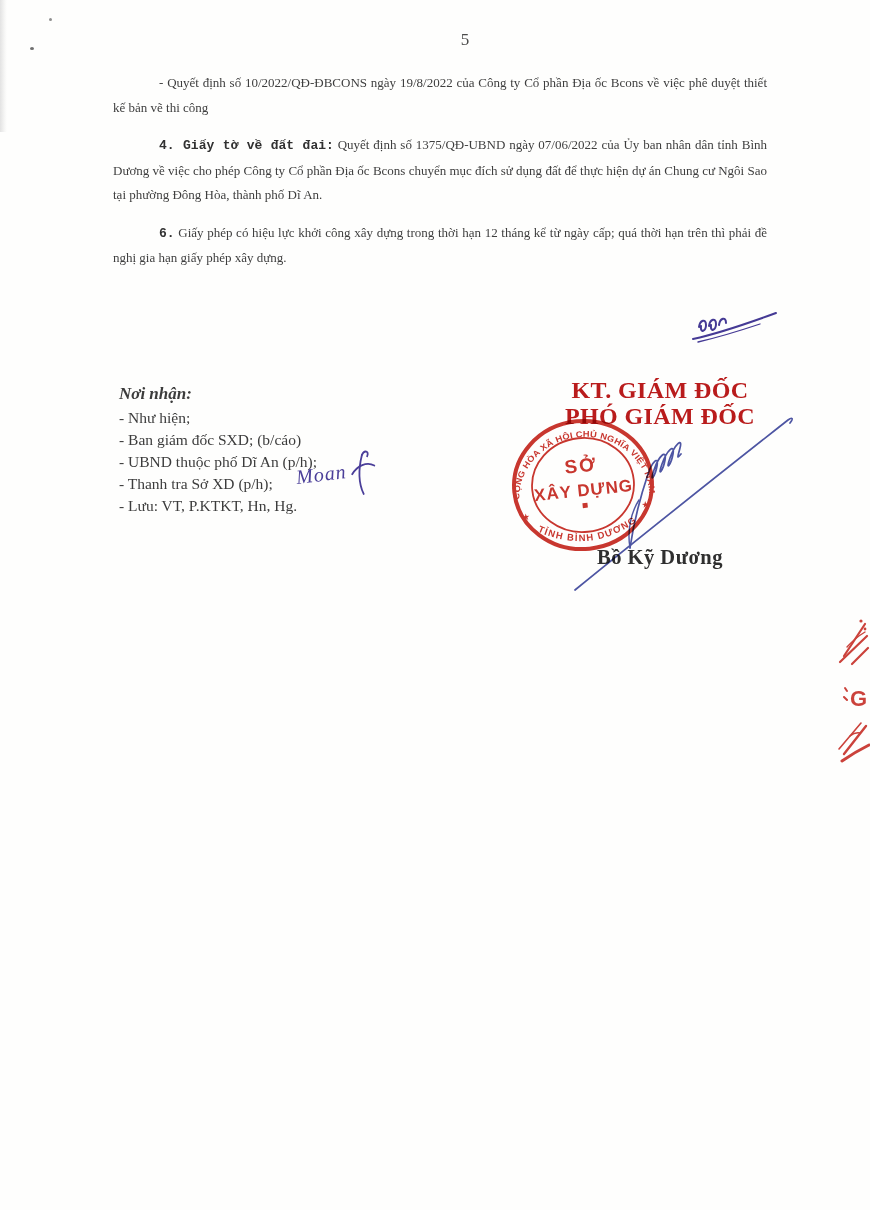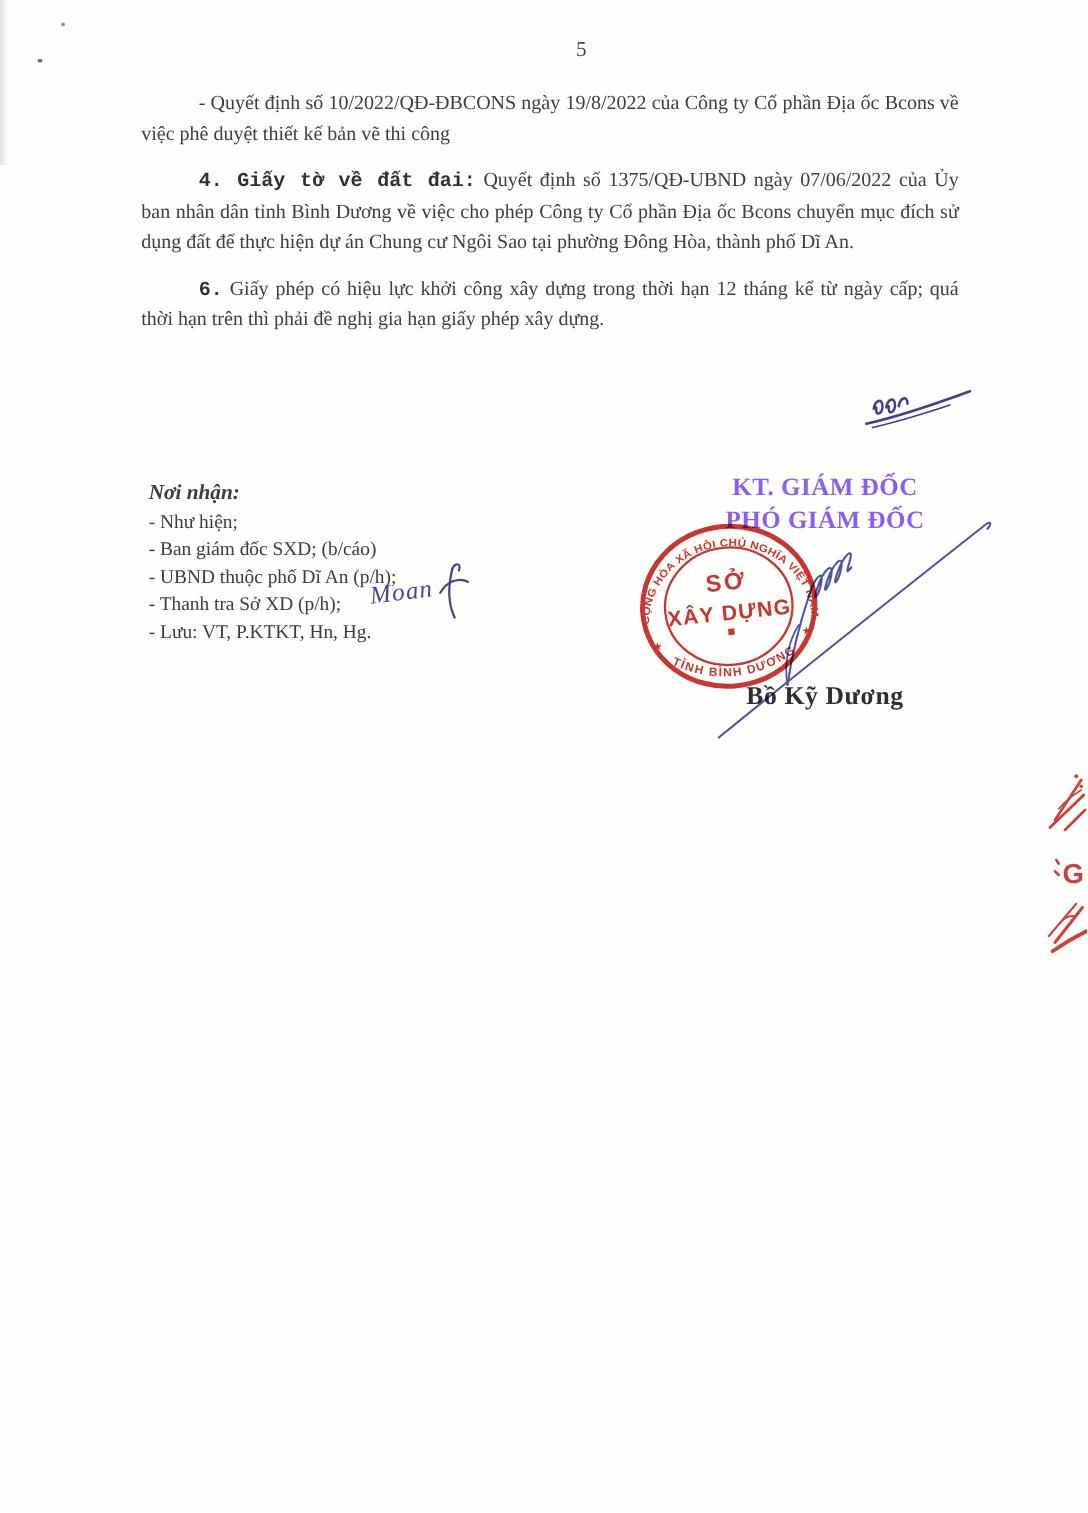--- a/index.html
+++ b/index.html
@@ -12,36 +12,36 @@
   .edge-shade{position:absolute;left:0;top:0;width:7px;height:132px;
     background:linear-gradient(to right,#dcdcdc,#f6f6f5 70%,transparent);opacity:.8;}
   .speck{position:absolute;border-radius:50%;}
   .speck.s1{left:49px;top:18px;width:3px;height:3px;background:#8f8f8f;}
   .speck.s2{left:30px;top:47px;width:4px;height:3px;background:#6f6f6f;}
 
   .page-number{position:absolute;left:425px;top:30px;width:80px;text-align:center;
     font-size:17px;color:#4a4a4a;}
 
   .content{position:absolute;left:113px;top:71px;width:654px;
-    font-size:16px;line-height:24.5px;text-align:justify;}
+    font-size:13px;line-height:24.5px;text-align:justify;}
   .content p{margin:0 0 13px 0;text-indent:46px;}
   .content b{color:#313131;font-family:Liberation Mono, monospace;}
 
   .recipients{position:absolute;left:119px;top:383px;width:300px;font-size:15.5px;
     line-height:22px;color:#3c3c3c;}
   .recipients .hdr{font-weight:bold;font-style:italic;font-size:17px;margin-bottom:2px;}
   .recipients div{white-space:nowrap;}
 
   .hand{color:#4b3f99;}
   .hand-moan{position:absolute;left:296px;top:463px;font-size:20px;font-style:italic;
     transform:rotate(-7deg);letter-spacing:1px;}
   .hand-moan svg{position:absolute;left:52px;top:-10px;}
 
   .sig-title{position:absolute;left:535px;top:377px;width:250px;text-align:center;
-    font-weight:bold;font-size:20px;line-height:26px;color:#8b5cf6;letter-spacing:.4px;}
+    font-weight:bold;font-size:24px;line-height:26px;color:#b91c1c;letter-spacing:.4px;}
   .signer-name{position:absolute;left:535px;top:546px;width:250px;text-align:center;
     font-weight:bold;font-size:20.5px;color:#2f2f2f;letter-spacing:.5px;}
 
   .stamp{position:absolute;left:503px;top:410px;mix-blend-mode:multiply;
     transform:rotate(-6deg);opacity:.93;}
   .sig-ink{position:absolute;left:530px;top:400px;mix-blend-mode:multiply;}
   .paraph{position:absolute;left:692px;top:300px;mix-blend-mode:multiply;}
   .frag{position:absolute;mix-blend-mode:multiply;opacity:.88;}
   .frag.f1{left:838px;top:612px;}
   .frag.f2{left:842px;top:680px;}

